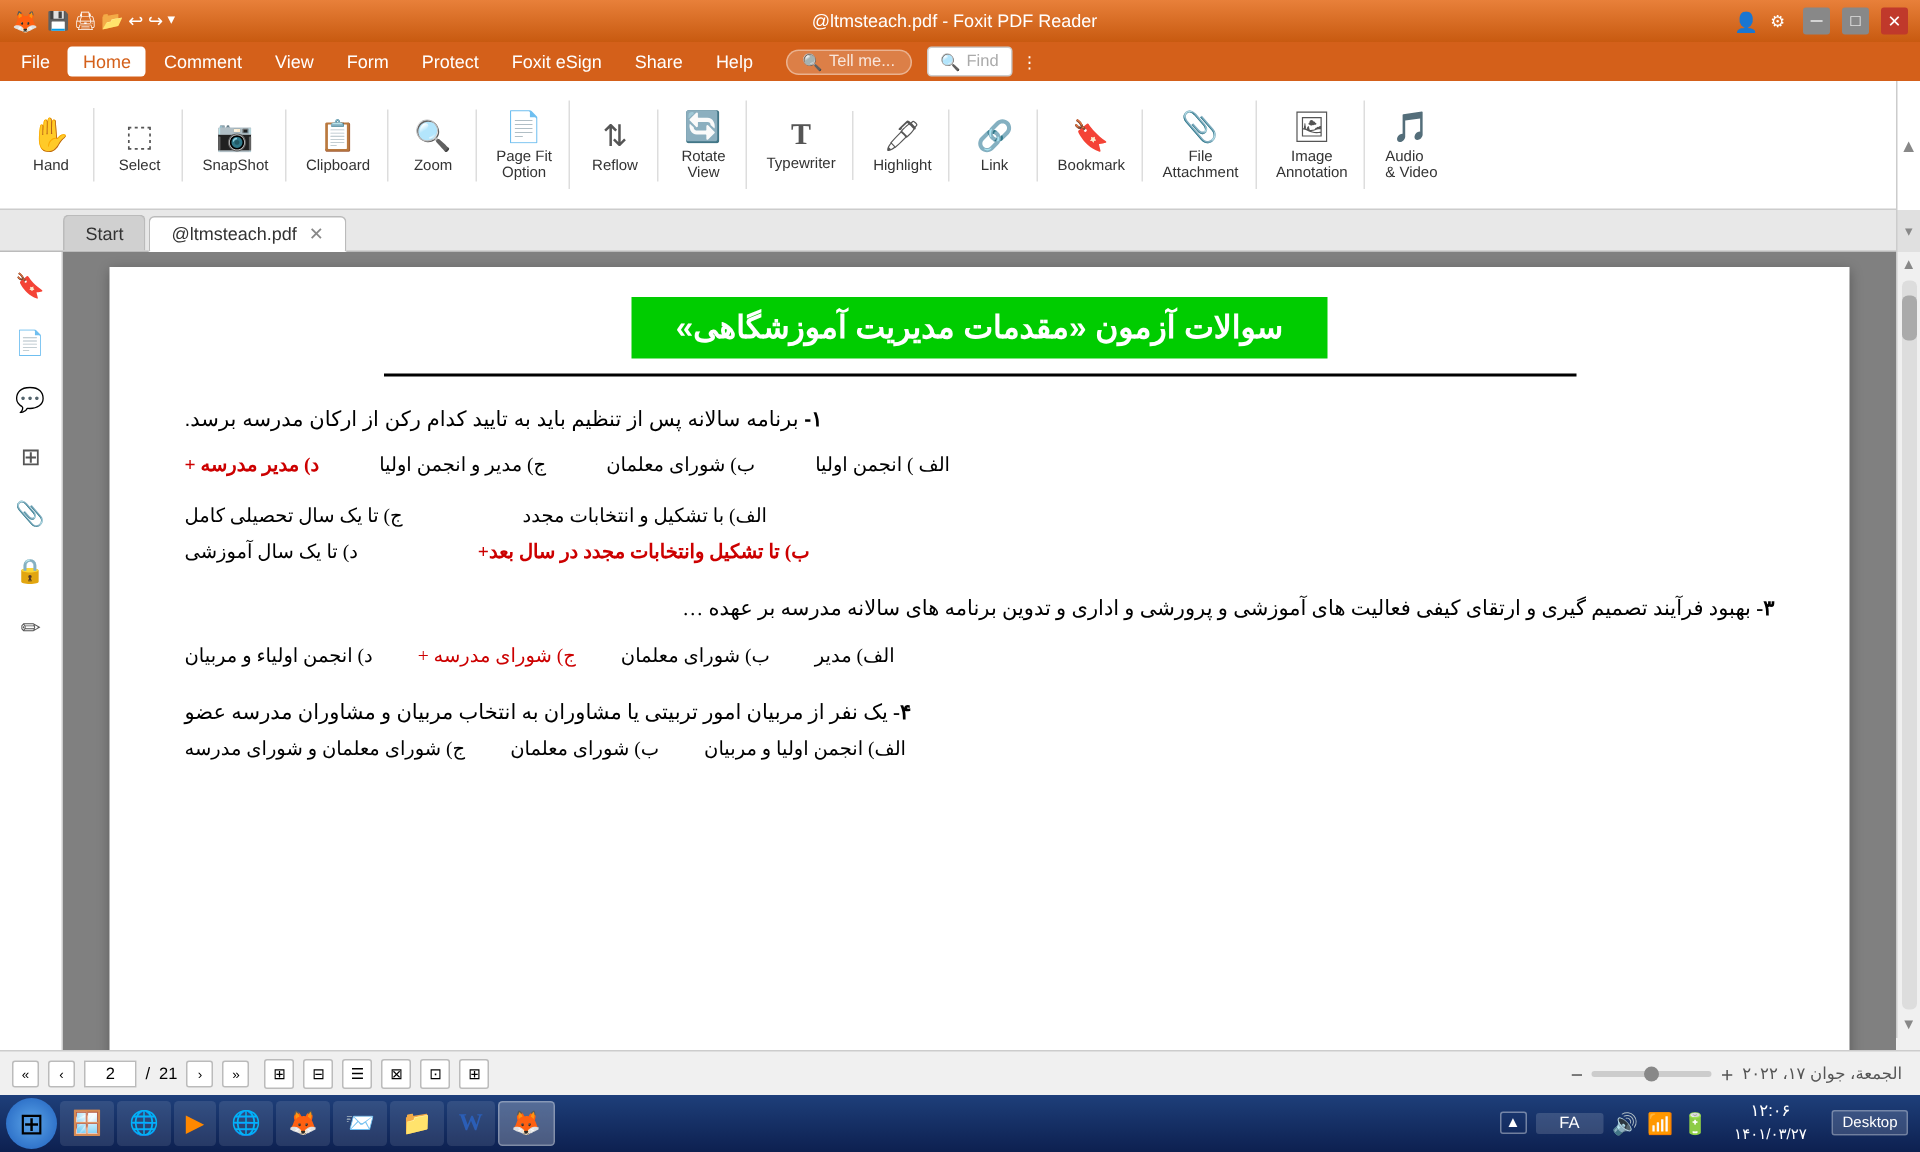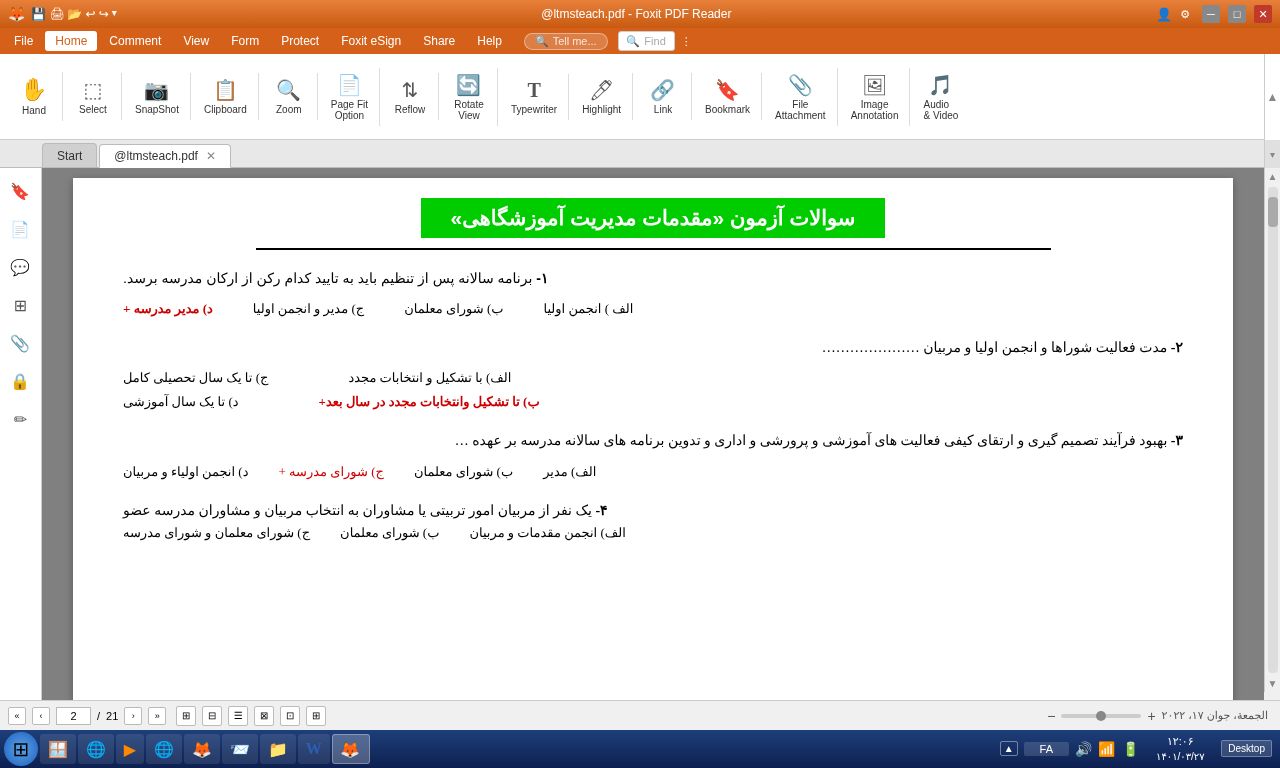--- a/index.html
+++ b/index.html
@@ -424,23 +424,20 @@
     <p style="font-size:14px;direction:rtl;text-align:left;margin-bottom:10px;font-family:Liberation Sans, sans-serif;line-height:1.8;">
       <span style="font-weight:bold;">۱- </span>برنامه سالانه پس از تنظیم باید به تایید کدام رکن از ارکان مدرسه برسد.
     </p>
     <div style="display:flex;justify-content:flex-end;gap:40px;direction:rtl;margin-bottom:18px;font-size:13px;font-family:Tahoma;flex-wrap:wrap;">
       <span>الف ) انجمن اولیا</span>
       <span>ب) شورای معلمان</span>
       <span>ج) مدیر و انجمن اولیا</span>
       <span style="color:#cc0000;font-weight:bold;">د) مدیر مدرسه +</span>
     </div>
 
-    <p style="font-size:14px;direction:rtl;text-align:right;margin-bottom:10px;font-family:Tahoma;line-height:1.8;">
-      <span style="font-weight:bold;">۲- </span>مدت فعالیت شوراها و انجمن اولیا و مربیان …………………
-    </p>
     <div style="direction:rtl;margin-bottom:18px;font-size:13px;font-family:Tahoma;">
       <div style="display:flex;justify-content:flex-end;gap:80px;margin-bottom:8px;">
         <span>الف) با تشکیل و انتخابات مجدد</span>
         <span>ج) تا یک سال تحصیلی کامل</span>
       </div>
       <div style="display:flex;justify-content:flex-end;gap:80px;">
         <span style="color:#cc0000;font-weight:bold;">ب) تا تشکیل وانتخابات مجدد در سال بعد+</span>
         <span>د) تا یک سال آموزشی</span>
       </div>
     </div>
@@ -452,21 +449,21 @@
       <span>الف) مدیر</span>
       <span>ب) شورای معلمان</span>
       <span style="color:#cc0000;font-weight:normal;">ج) شورای مدرسه +</span>
       <span>د) انجمن اولیاء و مربیان</span>
     </div>
 
     <p style="font-size:14px;direction:rtl;text-align:left;margin-bottom:2px;font-family:Tahoma;line-height:1.8;">
       <span style="font-weight:bold;">۴- </span>یک نفر از مربیان امور تربیتی یا مشاوران به انتخاب مربیان و مشاوران مدرسه عضو
     </p>
     <div style="display:flex;justify-content:flex-end;gap:30px;direction:rtl;margin-bottom:18px;font-size:13px;font-family:Tahoma;flex-wrap:wrap;">
-      <span>الف) انجمن مقدمات و مربیان</span>
+      <span>الف) انجمن اولیا و مربیان</span>
       <span>ب) شورای معلمان</span>
       <span>ج) شورای معلمان و شورای مدرسه</span>
     </div>
   </div>
 </div>
 
 <div class="status-bar" style="position:absolute;bottom:38px;left:0;right:0;height:30px;background:#f0f0f0;border-top:1px solid #ccc;display:flex;align-items:center;padding:0 8px;gap:6px;font-size:11px;">
 
   <div class="nav-btn" style="width:18px;height:18px;border:1px solid #bbb;background:white;cursor:pointer;display:flex;align-items:center;justify-content:center;font-size:9px;border-radius:2px;">«</div>
   <div class="nav-btn" style="width:18px;height:18px;border:1px solid #bbb;background:white;cursor:pointer;display:flex;align-items:center;justify-content:center;font-size:9px;border-radius:2px;">‹</div>

